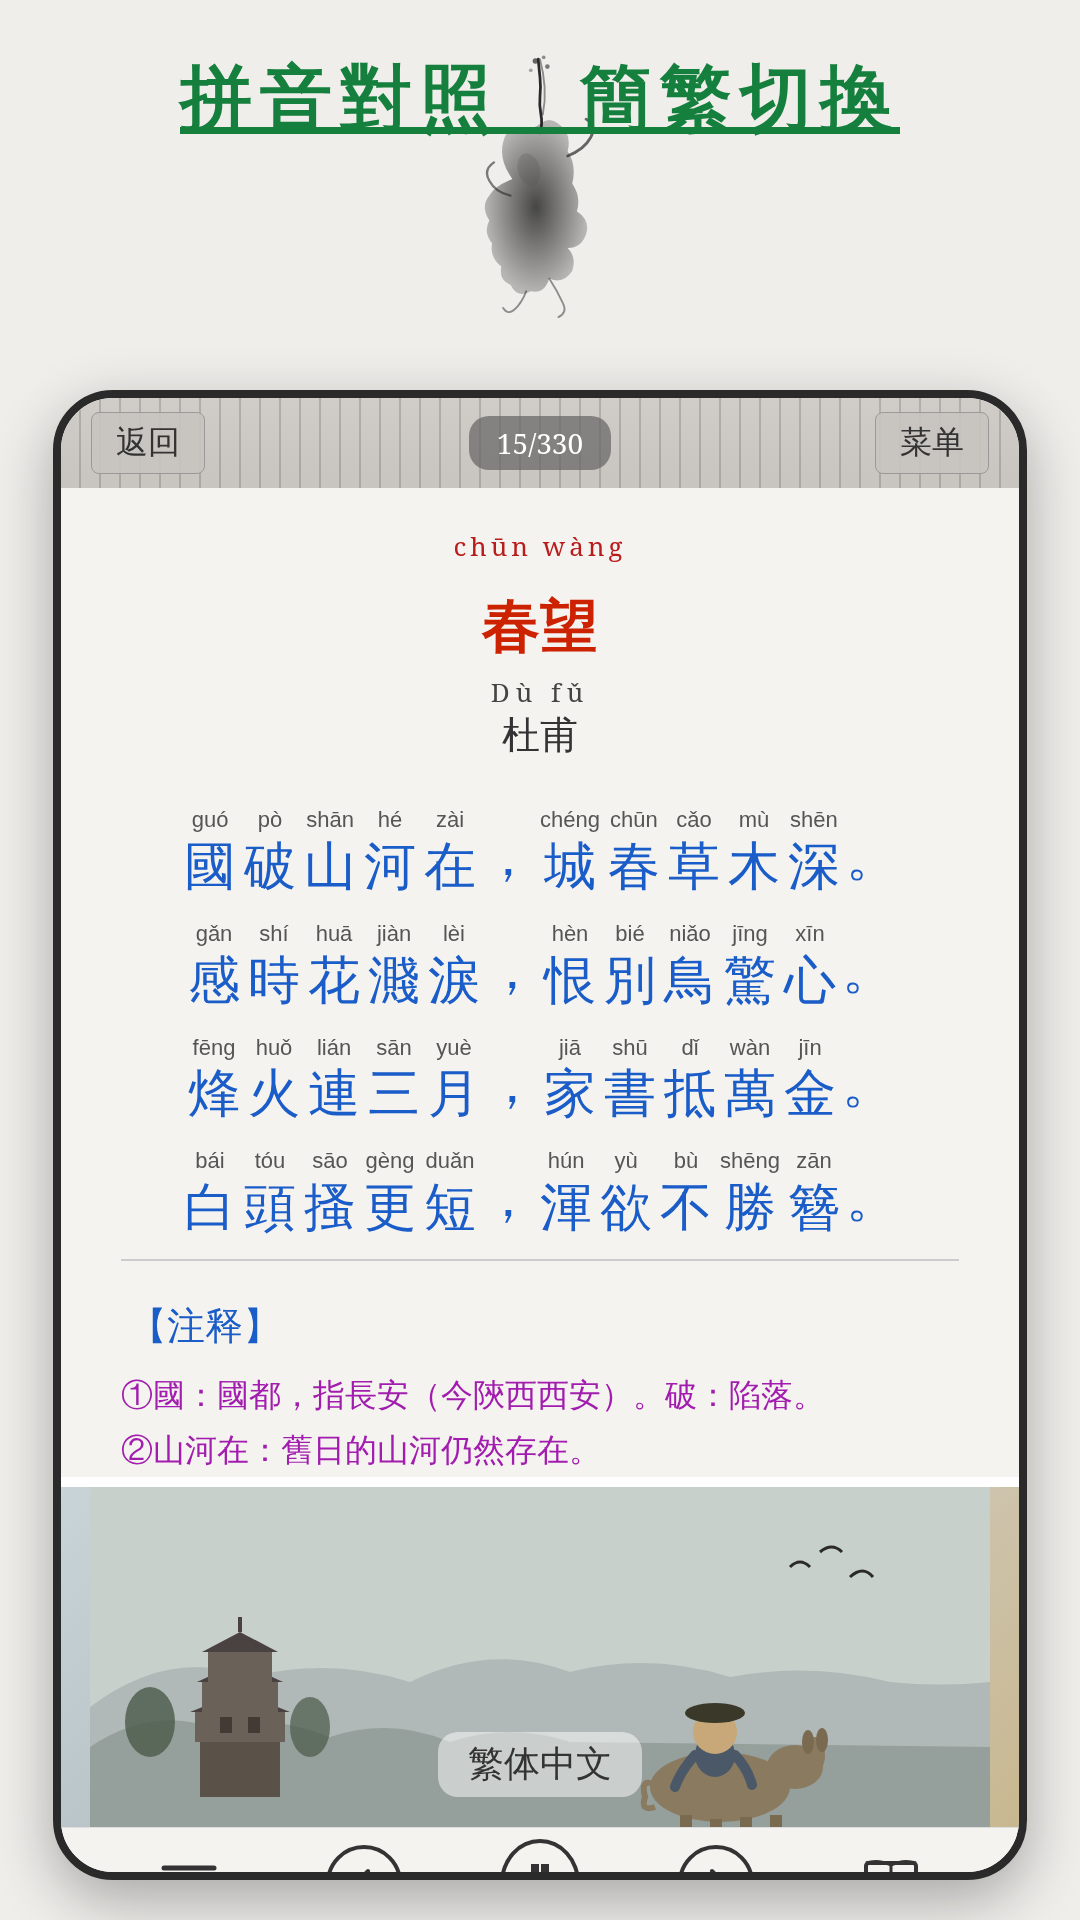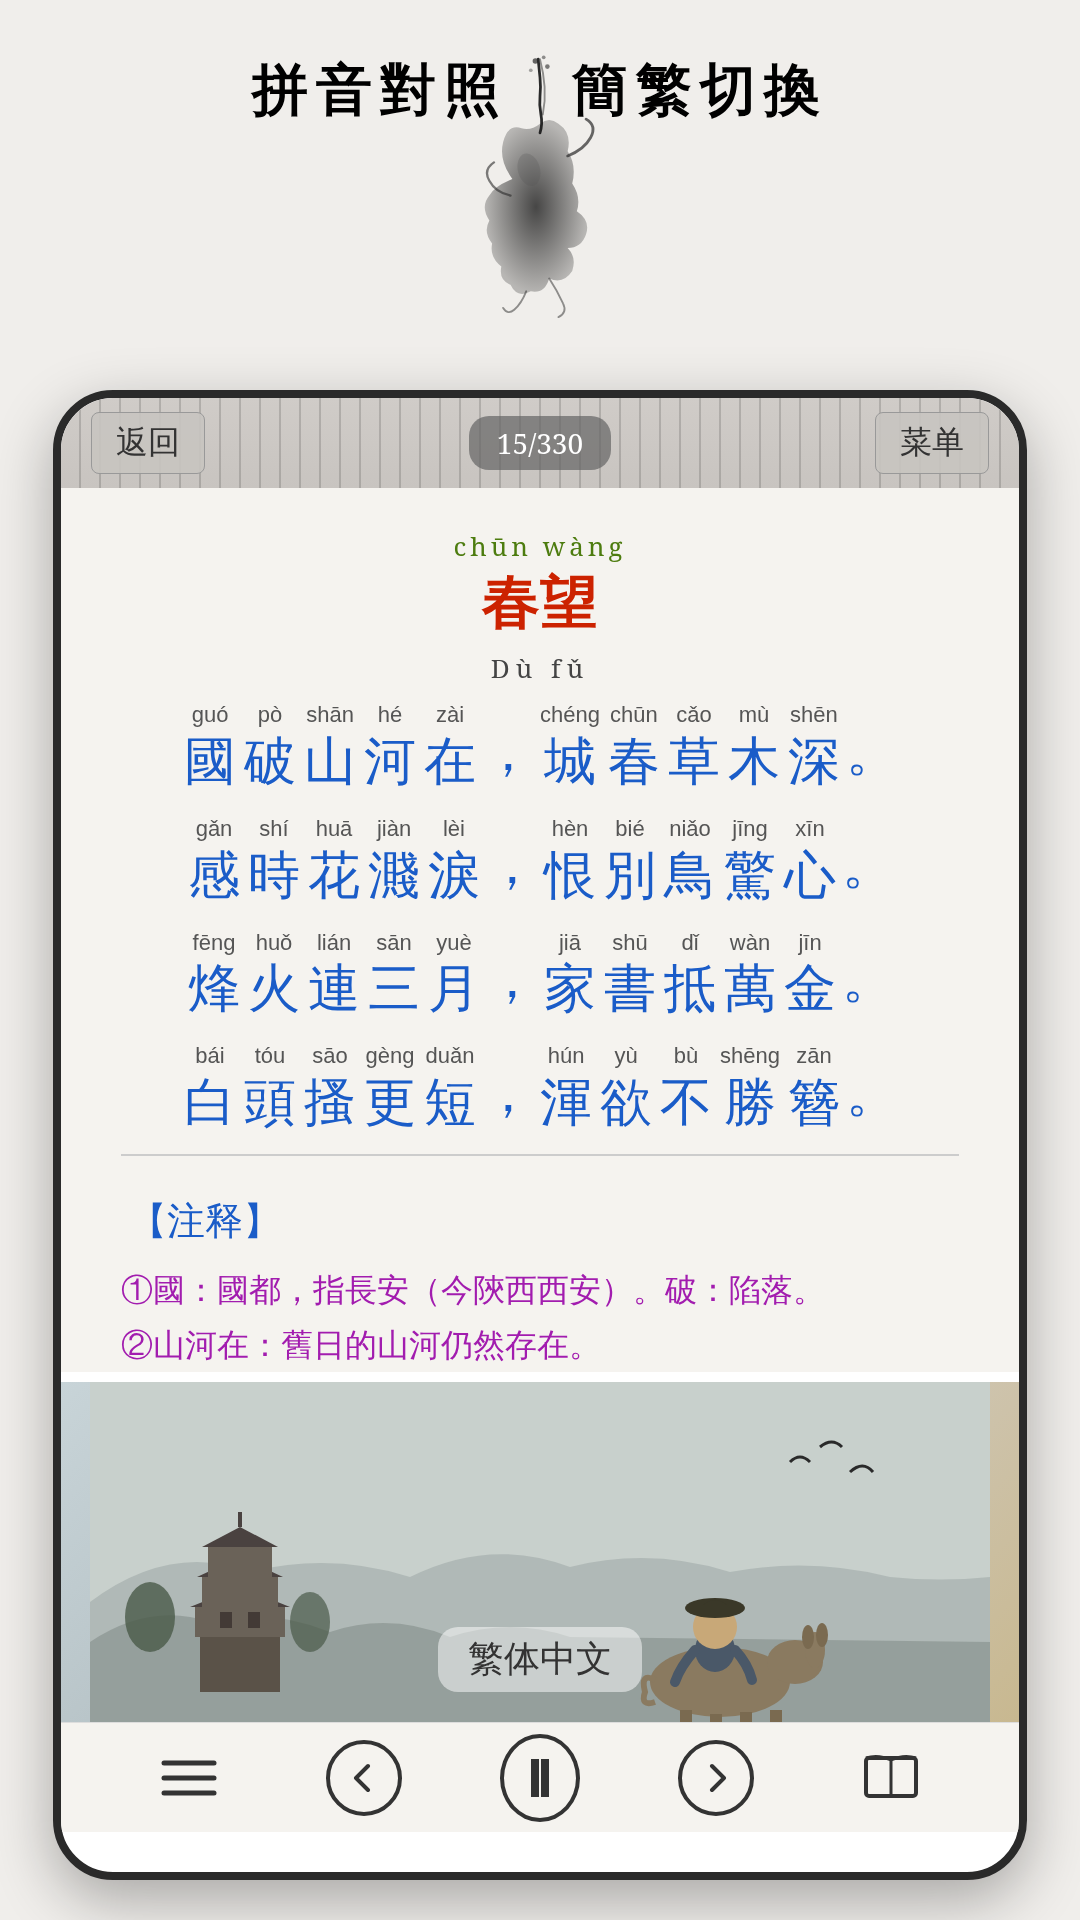--- a/index.html
+++ b/index.html
@@ -19,28 +19,29 @@
       background-color: #f0eeeb;
       position: relative;
       display: flex;
       flex-direction: column;
       align-items: center;
       justify-content: flex-start;
       padding-top: 60px;
     }
 
     .promo-title {
-      font-size: 56px;
+      font-size: 72px;
       font-weight: bold;
-      color: #000000;
+      color: #15803d;
       letter-spacing: 8px;
       font-family: 'KaiTi', 'STKaiti', 'SimSun', serif;
       text-align: center;
       line-height: 1.1;
       z-index: 2;
+      text-decoration: underline;
     }
 
     .ink-splash {
       position: absolute;
       top: 50px;
       left: 50%;
       transform: translateX(-50%);
       width: 200px;
       height: 350px;
       z-index: 1;
@@ -110,23 +111,23 @@
     
     .content-area {
       width: 100%;
       padding: 40px 60px 20px;
       background-color: #f5f3ef;
     }
 
     .poem-title-pinyin {
       text-align: center;
       font-size: 26px;
-      color: #4d7c0f;
+      color: #b91c1c;
       letter-spacing: 4px;
-      margin-bottom: 0;
+      margin-bottom: 24px;
     }
 
     .poem-title {
       text-align: center;
       font-size: 58px;
       color: #cc2200;
       font-weight: bold;
       font-family: 'STKaiti', 'KaiTi', 'SimSun', serif;
       margin-bottom: 8px;
     }
@@ -350,20 +351,21 @@
     <button class="nav-btn">返回</button>
     <div class="page-counter">15/330</div>
     <button class="nav-btn">菜单</button>
   </div>
 
   <div class="content-area">
 
     <div class="poem-title-pinyin">chūn wàng</div>
     <div class="poem-title">春望</div>
     <div class="author-pinyin">Dù  fǔ</div>
+    <div class="author-name">杜甫</div>
 
     <div class="poem-lines">
 
       <div class="poem-line">
         <div class="poem-line-block">
           <span class="pinyin-text">guó</span>
           <span class="char-text">國</span>
         </div>
         <div class="poem-line-block">
           <span class="pinyin-text">pò</span>

